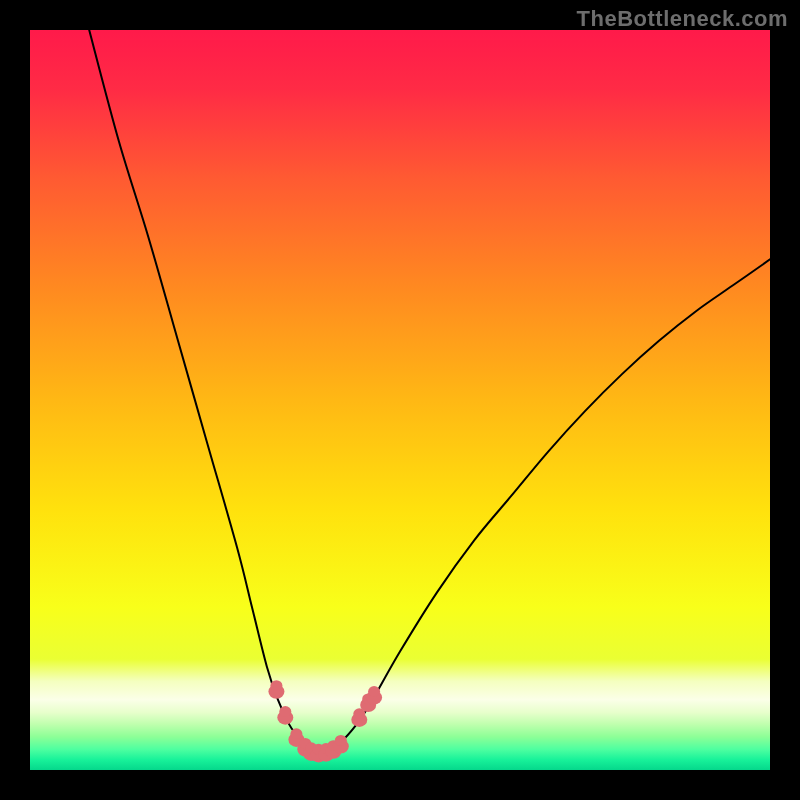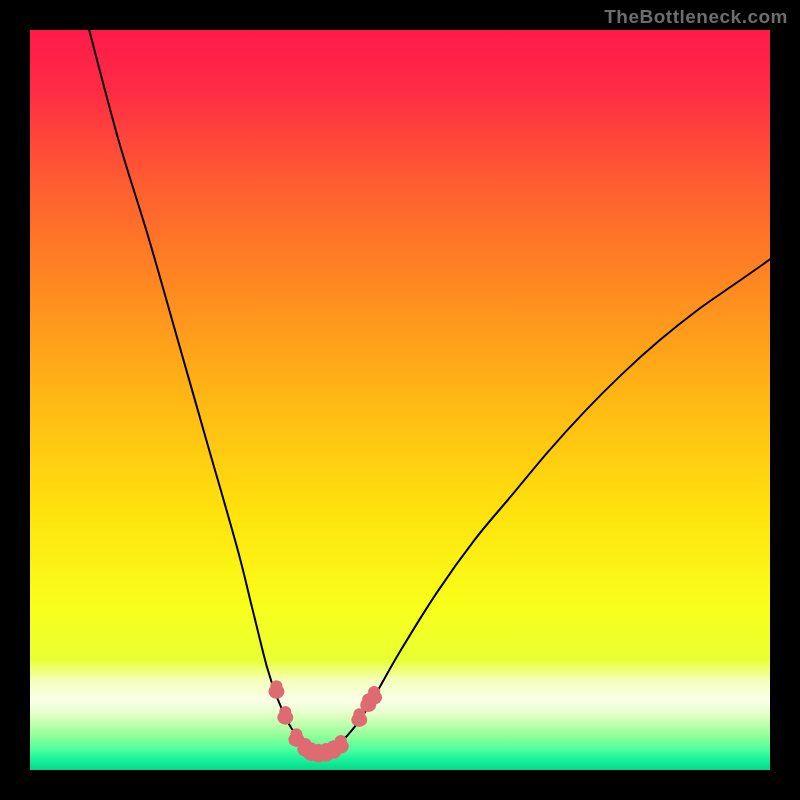--- a/index.html
+++ b/index.html
@@ -26,21 +26,21 @@
     top: 30px;
     width: 740px;
     height: 740px;
     overflow: hidden;
   }
   .watermark {
     position: absolute;
     top: 6px;
     right: 12px;
     color: #6d6d6d;
-    font-size: 19px;
+    font-size: 22px;
     font-weight: 600;
     letter-spacing: 0.5px;
     user-select: none;
   }
   svg.curves {
     position: absolute;
     left: 0;
     top: 0;
     width: 740px;
     height: 740px;

